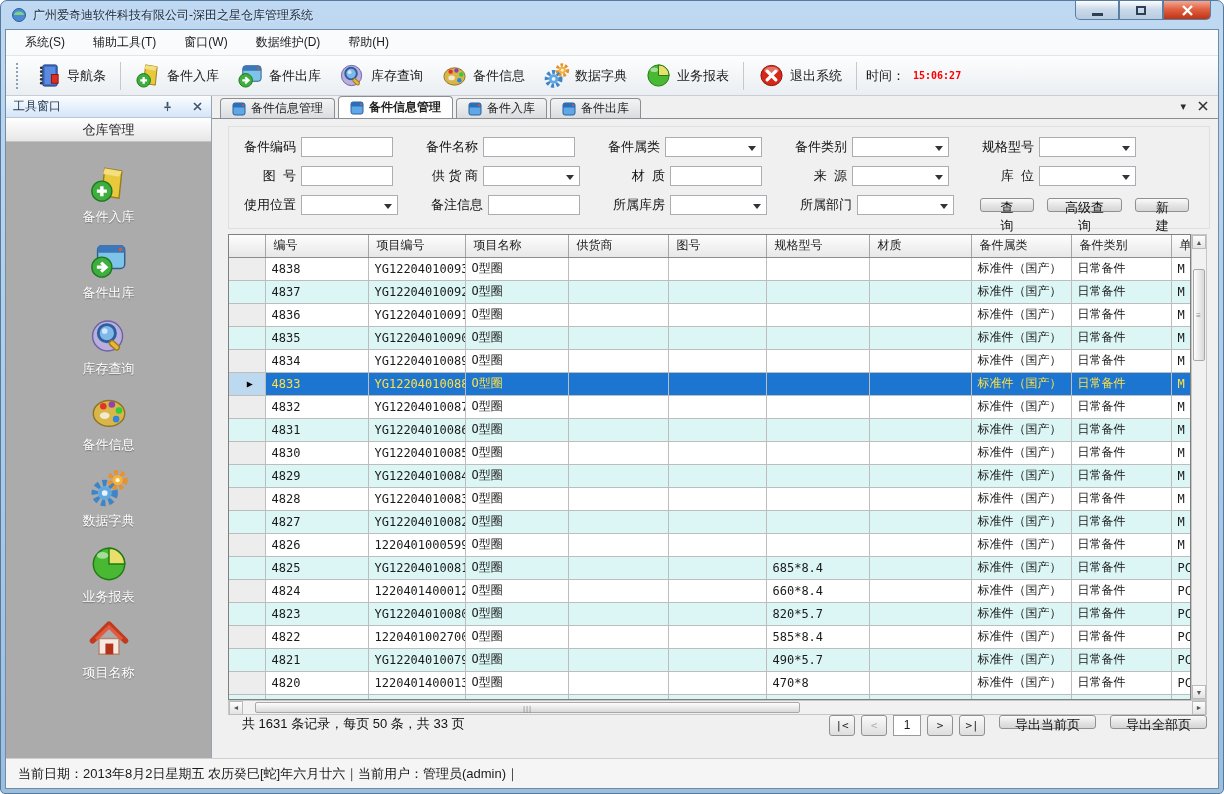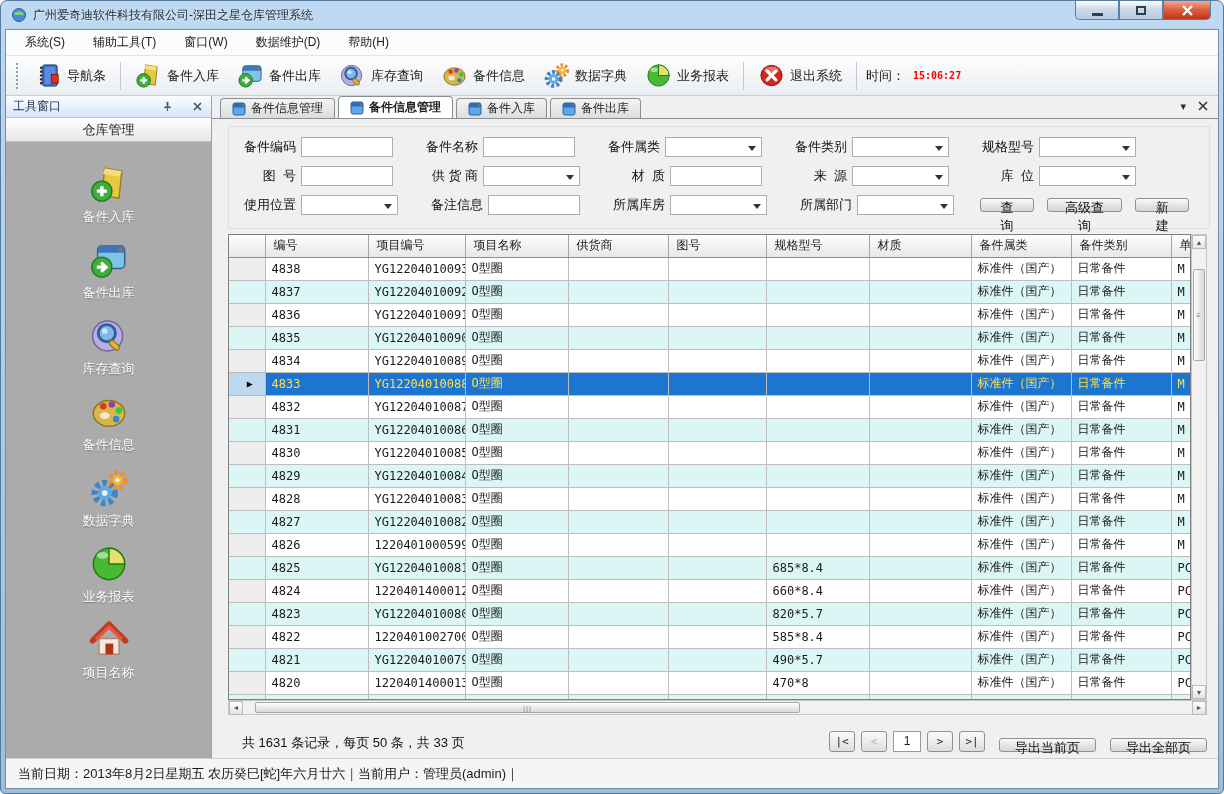--- a/index.html
+++ b/index.html
@@ -97,21 +97,21 @@
   .sb-btn { width:14px; height:14px; background:linear-gradient(#FDFDFD,#E3E3E3);
             border:1px solid #BBB; display:flex; align-items:center; justify-content:center;
             font-size:7px; color:#555; flex:0 0 auto; }
   .vthumb { width:12px; height:92px; margin-top:20px; background:linear-gradient(90deg,#FDFDFD,#D9D9D9);
             border:1px solid #A8A8A8; border-radius:2px; position:relative; }
   .hthumb { width:545px; height:11px; margin-left:12px; background:linear-gradient(#FDFDFD,#D9D9D9);
             border:1px solid #A8A8A8; border-radius:2px; position:relative; }
   .gripdots { position:absolute; left:50%; top:50%; transform:translate(-50%,-50%); color:#888; font-size:8px; letter-spacing:1px; }
   .hspacer { flex:1; }
   
-  .pager { height:37px; width:979px; display:flex; align-items:flex-end; flex:0 0 auto; }
+  .pager { height:37px; width:979px; display:flex; align-items:flex-start; flex:0 0 auto; }
   .pager-info { font-size:13px; color:#111; padding-left:14px; }
   .pager .sp { flex:1; }
   .pg-btn { width:26px; height:21px; border:1px solid #8E9091; border-radius:3px;
             background:linear-gradient(#FAFAFA,#DEDEDE); display:flex; align-items:center; justify-content:center;
             font-size:11px; color:#222; margin-left:6px; font-family:"DejaVu Sans Mono",monospace; }
   .pg-btn.disabled { color:#AFAFAF; }
   .pg-num { width:28px; height:21px; background:#fff; border:1px solid #9A9A9A; text-align:center;
             font-size:12px; line-height:19px; margin-left:6px; }
   .pg-export { margin-left:14px; }
   

